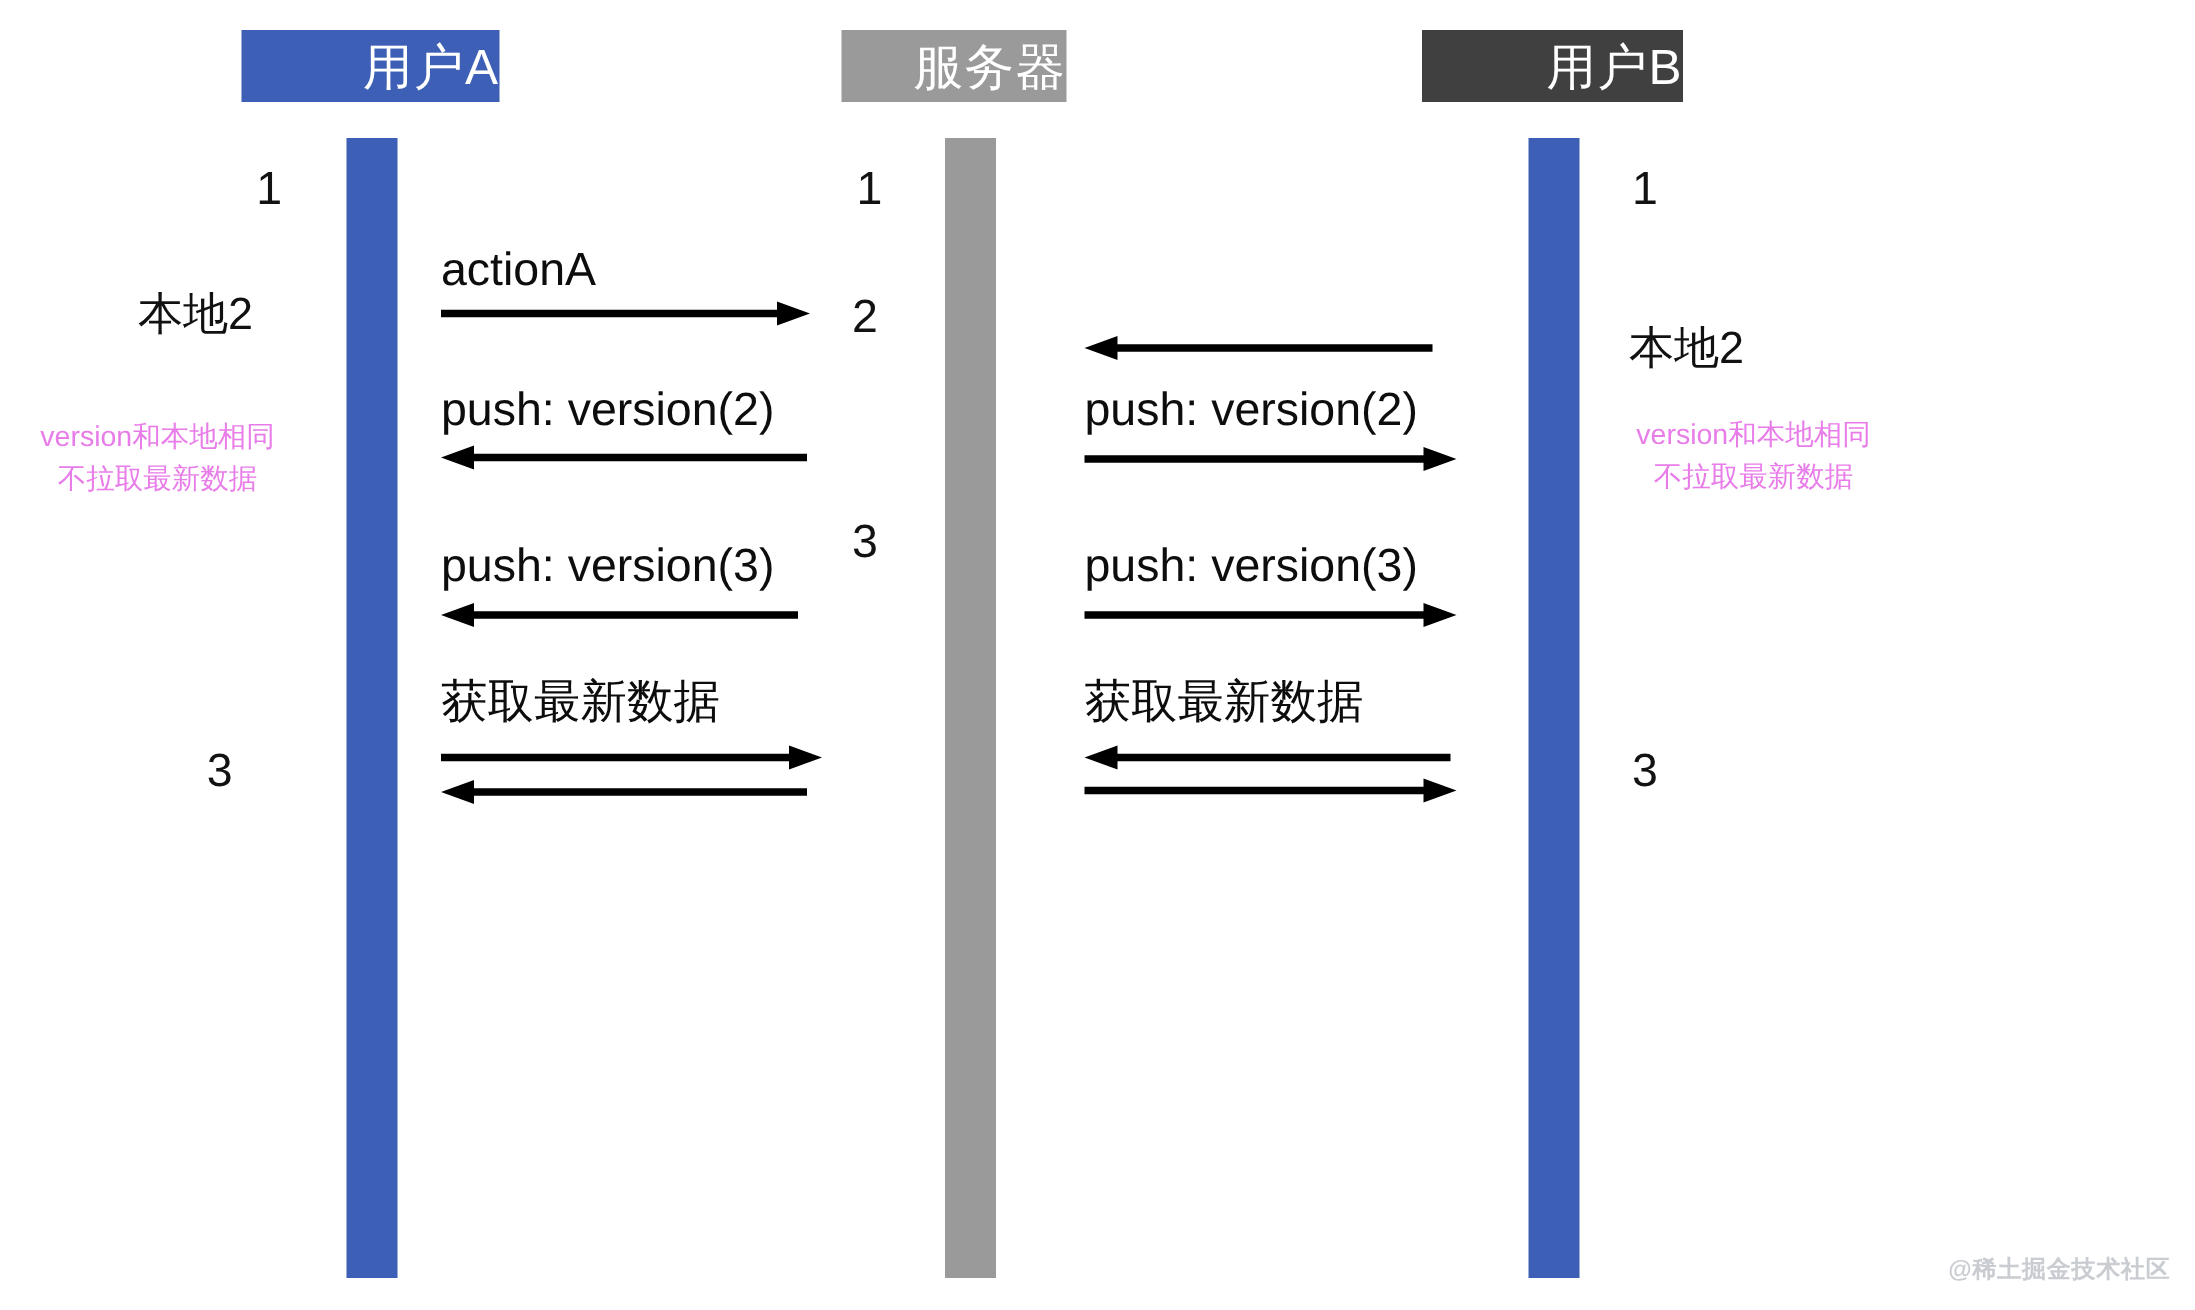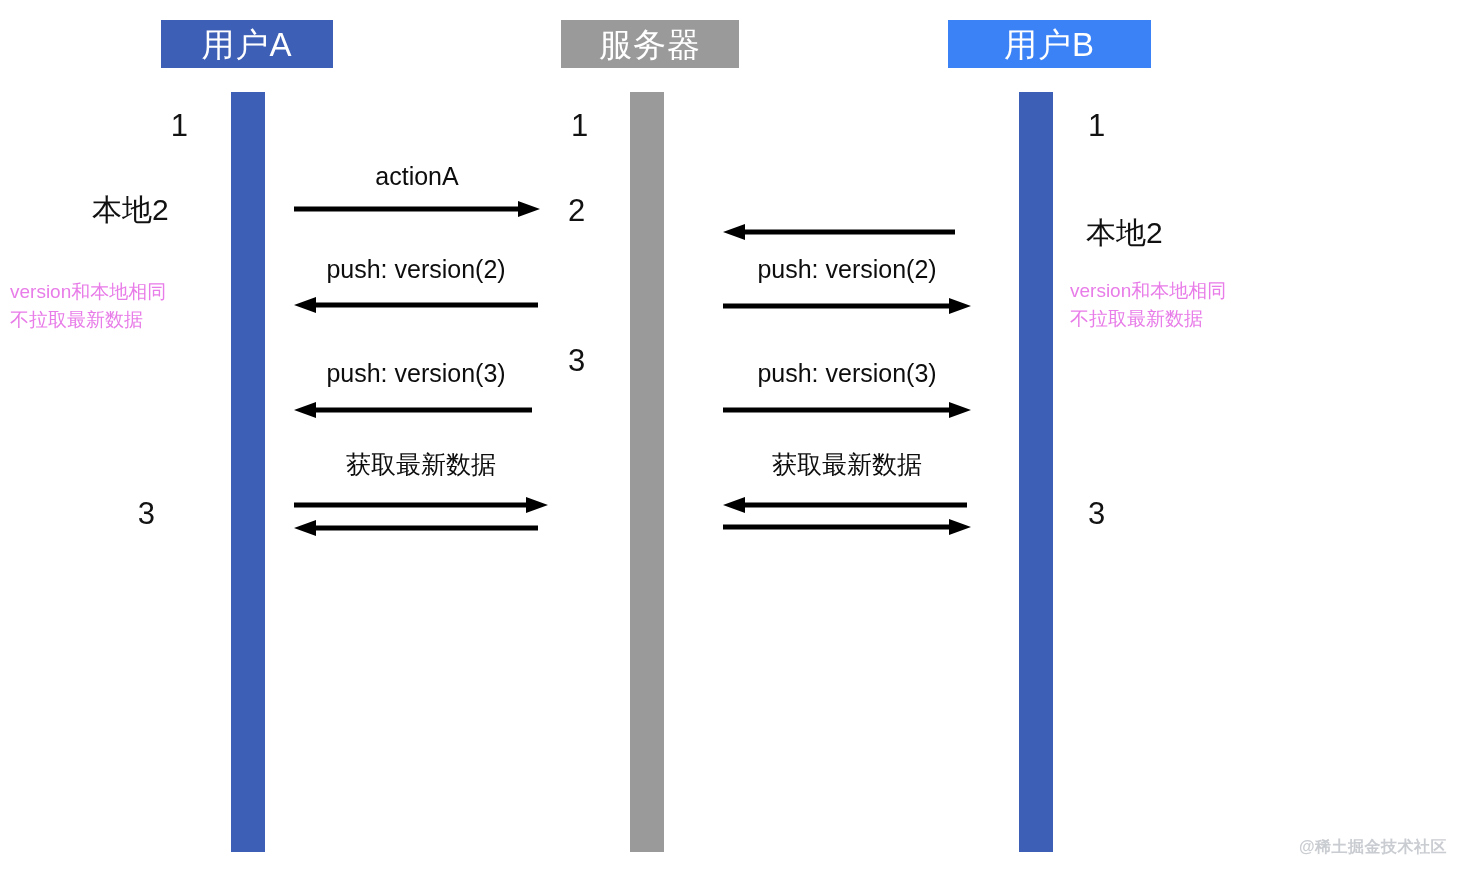--- a/index.html
+++ b/index.html
@@ -18,30 +18,30 @@
     height: 873px;
     background: #ffffff;
     overflow: hidden;
   }
 
   
   .actor-box {
     position: absolute;
     display: flex;
     align-items: center;
-    justify-content: center;
+    justify-content: flex-end;
     color: #ffffff;
     font-size: 33px;
     line-height: 1;
     letter-spacing: 1px;
     white-space: nowrap;
   }
   .actor-box.user-a { left: 161px; top: 20px; width: 172px; height: 48px; background: #3d5fb5; }
-  .actor-box.server { left: 561px; top: 20px; width: 178px; height: 48px; background: #9a9a9a; }
-  .actor-box.user-b { left: 948px; top: 20px; width: 203px; height: 48px; background: #3b82f6; }
+  .actor-box.server { left: 561px; top: 20px; width: 150px; height: 48px; background: #9a9a9a; }
+  .actor-box.user-b { left: 948px; top: 20px; width: 174px; height: 48px; background: #404040; }
 
   
   .lifeline {
     position: absolute;
     top: 92px;
     height: 760px;
     width: 34px;
   }
   .lifeline.user-a { left: 231px; background: #3d5fb5; }
   .lifeline.server { left: 630px; background: #9a9a9a; }
@@ -67,39 +67,38 @@
   }
 
   
   .note-pink {
     position: absolute;
     font-size: 19px;
     line-height: 1.45;
     color: #e87ce8;
     white-space: nowrap;
   }
-  .note-pink.center { }
+  .note-pink.center { text-align: center; }
 
   
   .note-red {
     position: absolute;
     font-size: 27px;
     line-height: 1.52;
     color: #f01616;
     white-space: nowrap;
   }
 
   
   .msg-label {
     position: absolute;
-    font-size: 25px;
+    font-size: 31px;
     line-height: 1;
     color: #0d0d0d;
     white-space: nowrap;
-    text-align: center;
   }
 
   
   .arrow {
     position: absolute;
     height: 22px;
   }
   .arrow svg { display: block; overflow: visible; }
 
   

